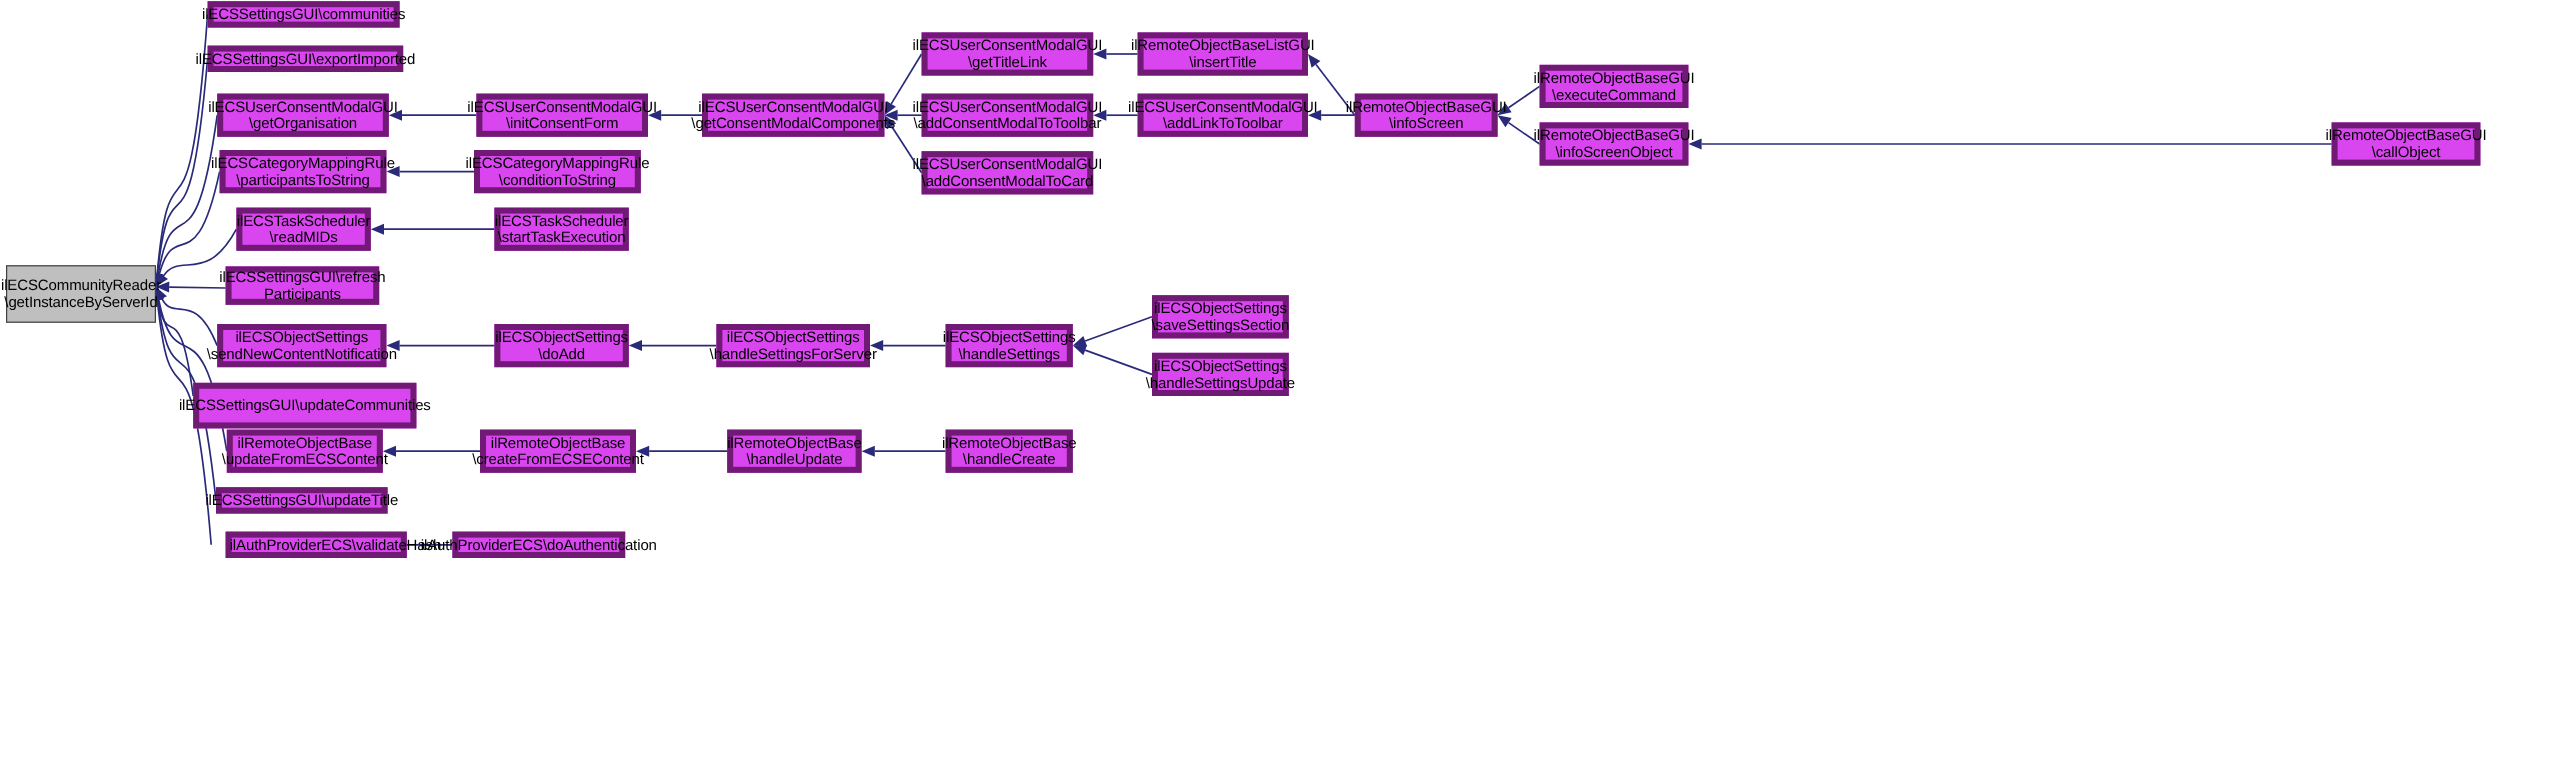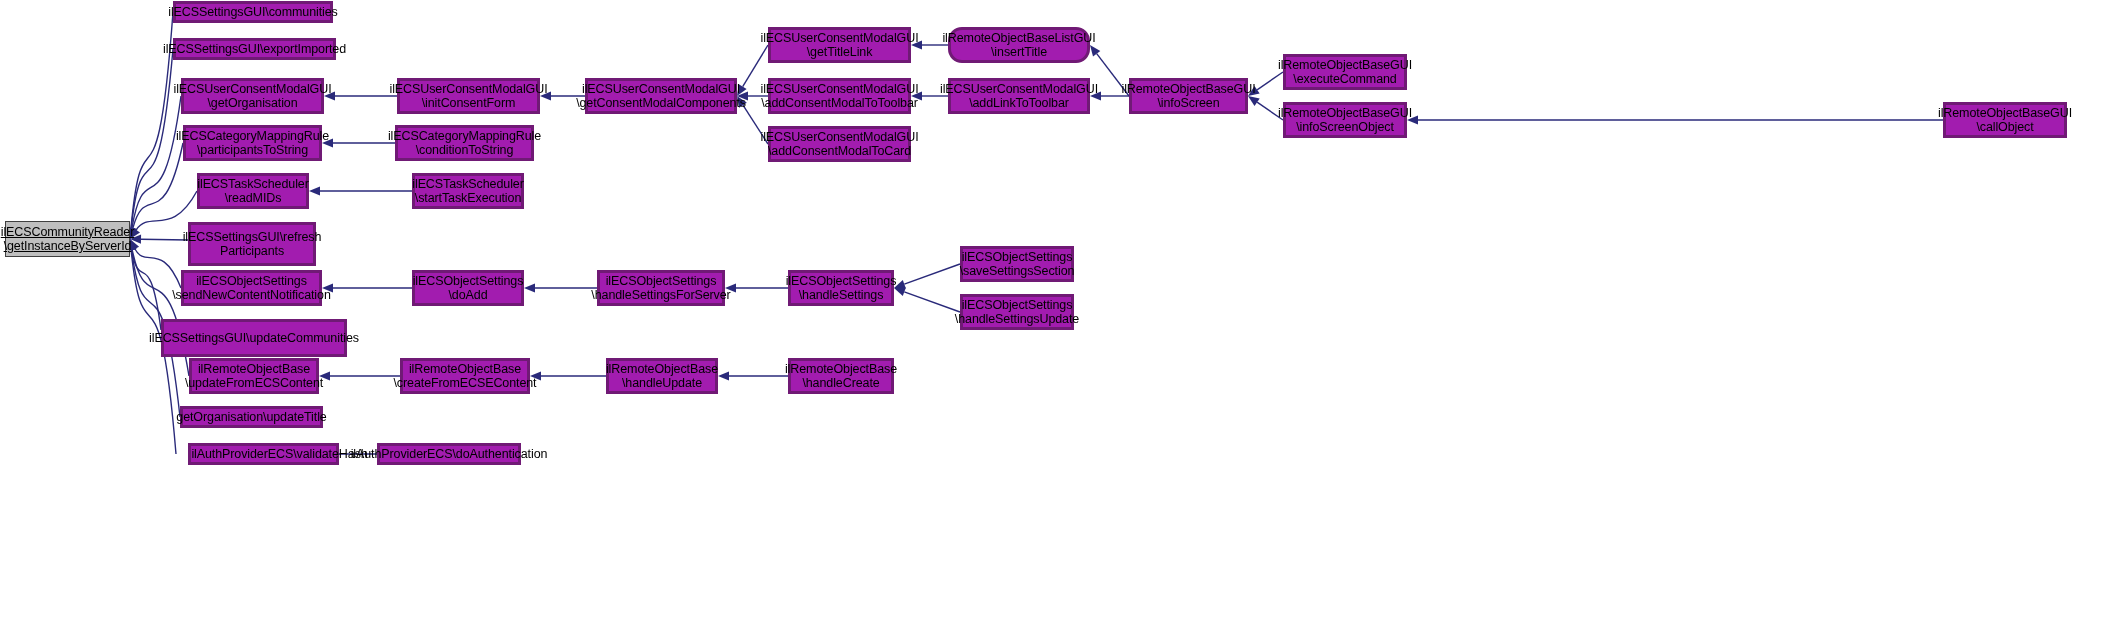--- a/index.html
+++ b/index.html
@@ -2,22 +2,22 @@
 <html><head>
 <meta charset="utf-8">
 <style>
   html,body{margin:0;padding:0;background:#ffffff;}
   body{font-family:"Liberation Sans","DejaVu Sans",sans-serif;}
   #canvas{position:relative;width:2127px;height:635px;background:#ffffff;overflow:hidden;}
   svg.edges{position:absolute;left:0;top:0;width:2127px;height:635px;pointer-events:none;}
   .node{
     position:absolute;
     box-sizing:border-box;
-    border:3px solid #701a75;
-    background:#a21caf;
+    border:5px solid #701a75;
+    background:#d946ef;
     color:#000000;
     font-size:12.5px;
     line-height:14.5px;
     display:flex;
     align-items:center;
     justify-content:center;
     text-align:center;
     white-space:pre-line;
     letter-spacing:-0.1px;
     z-index:2;
@@ -163,38 +163,38 @@
       <g>
         <path d="M 1283 120 L 1257.1 102.2" fill="none" stroke="#2a2a7a" stroke-width="1.4"></path>
         <polygon points="1248.0,96.0 1254.5,106.0 1259.7,98.4" fill="#2a2a7a"></polygon>
       </g>
       <g>
         <path d="M 1943 120 L 1418.0 120.0" fill="none" stroke="#2a2a7a" stroke-width="1.4"></path>
         <polygon points="1407.0,120.0 1418.0,124.6 1418.0,115.4" fill="#2a2a7a"></polygon>
       </g>
     </svg>
   <div id="node-layer">
-      <div class="node root" style="left: 5px; top: 221px; width: 125px; height: 36px; text-decoration: underline;">ilECSCommunityReader
+      <div class="node root" style="left: 5px; top: 221px; width: 125px; height: 48px;">ilECSCommunityReader
 \getInstanceByServerId</div>
       <div class="node" style="left: 173px; top: 1px; width: 160px; height: 22px;">ilECSSettingsGUI\communities</div>
       <div class="node" style="left: 173px; top: 38px; width: 163px; height: 22px;">ilECSSettingsGUI\exportImported</div>
       <div class="node" style="left: 181px; top: 78px; width: 143px; height: 36px;">ilECSUserConsentModalGUI
 \getOrganisation</div>
       <div class="node" style="left: 183px; top: 125px; width: 139px; height: 36px;">ilECSCategoryMappingRule
 \participantsToString</div>
       <div class="node" style="left: 197px; top: 173px; width: 112px; height: 36px;">ilECSTaskScheduler
 \readMIDs</div>
-      <div class="node" style="left: 188px; top: 222px; width: 128px; height: 44px;">ilECSSettingsGUI\refresh
+      <div class="node" style="left: 188px; top: 222px; width: 128px; height: 32px;">ilECSSettingsGUI\refresh
 Participants</div>
       <div class="node" style="left: 181px; top: 270px; width: 141px; height: 36px;">ilECSObjectSettings
 \sendNewContentNotification</div>
       <div class="node" style="left: 161px; top: 319px; width: 186px; height: 38px;">ilECSSettingsGUI\updateCommunities</div>
       <div class="node" style="left: 189px; top: 358px; width: 130px; height: 36px;">ilRemoteObjectBase
 \updateFromECSContent</div>
-      <div class="node" style="left: 180px; top: 406px; width: 143px; height: 22px;">getOrganisation\updateTitle</div>
+      <div class="node" style="left: 180px; top: 406px; width: 143px; height: 22px;">ilECSSettingsGUI\updateTitle</div>
       <div class="node" style="left: 188px; top: 443px; width: 151px; height: 22px; padding-left: 32px;">ilAuthProviderECS\validateHash</div>
       <div class="node" style="left: 397px; top: 78px; width: 143px; height: 36px;">ilECSUserConsentModalGUI
 \initConsentForm</div>
       <div class="node" style="left: 395px; top: 125px; width: 139px; height: 36px;">ilECSCategoryMappingRule
 \conditionToString</div>
       <div class="node" style="left: 412px; top: 173px; width: 112px; height: 36px;">ilECSTaskScheduler
 \startTaskExecution</div>
       <div class="node" style="left: 412px; top: 270px; width: 112px; height: 36px;">ilECSObjectSettings
 \doAdd</div>
       <div class="node" style="left: 400px; top: 358px; width: 130px; height: 36px;">ilRemoteObjectBase
@@ -209,21 +209,21 @@
       <div class="node" style="left: 768px; top: 27px; width: 143px; height: 36px;">ilECSUserConsentModalGUI
 \getTitleLink</div>
       <div class="node" style="left: 768px; top: 78px; width: 143px; height: 36px;">ilECSUserConsentModalGUI
 \addConsentModalToToolbar</div>
       <div class="node" style="left: 768px; top: 126px; width: 143px; height: 36px;">ilECSUserConsentModalGUI
 \addConsentModalToCard</div>
       <div class="node" style="left: 788px; top: 270px; width: 106px; height: 36px;">ilECSObjectSettings
 \handleSettings</div>
       <div class="node" style="left: 788px; top: 358px; width: 106px; height: 36px;">ilRemoteObjectBase
 \handleCreate</div>
-      <div class="node" style="left: 948px; top: 27px; width: 142px; height: 36px; border-radius: 14px;">ilRemoteObjectBaseListGUI
+      <div class="node" style="left: 948px; top: 27px; width: 142px; height: 36px;">ilRemoteObjectBaseListGUI
 \insertTitle</div>
       <div class="node" style="left: 948px; top: 78px; width: 142px; height: 36px;">ilECSUserConsentModalGUI
 \addLinkToToolbar</div>
       <div class="node" style="left: 960px; top: 246px; width: 114px; height: 36px;">ilECSObjectSettings
 \saveSettingsSection</div>
       <div class="node" style="left: 960px; top: 294px; width: 114px; height: 36px;">ilECSObjectSettings
 \handleSettingsUpdate</div>
       <div class="node" style="left: 1129px; top: 78px; width: 119px; height: 36px;">ilRemoteObjectBaseGUI
 \infoScreen</div>
       <div class="node" style="left: 1283px; top: 54px; width: 124px; height: 36px;">ilRemoteObjectBaseGUI

